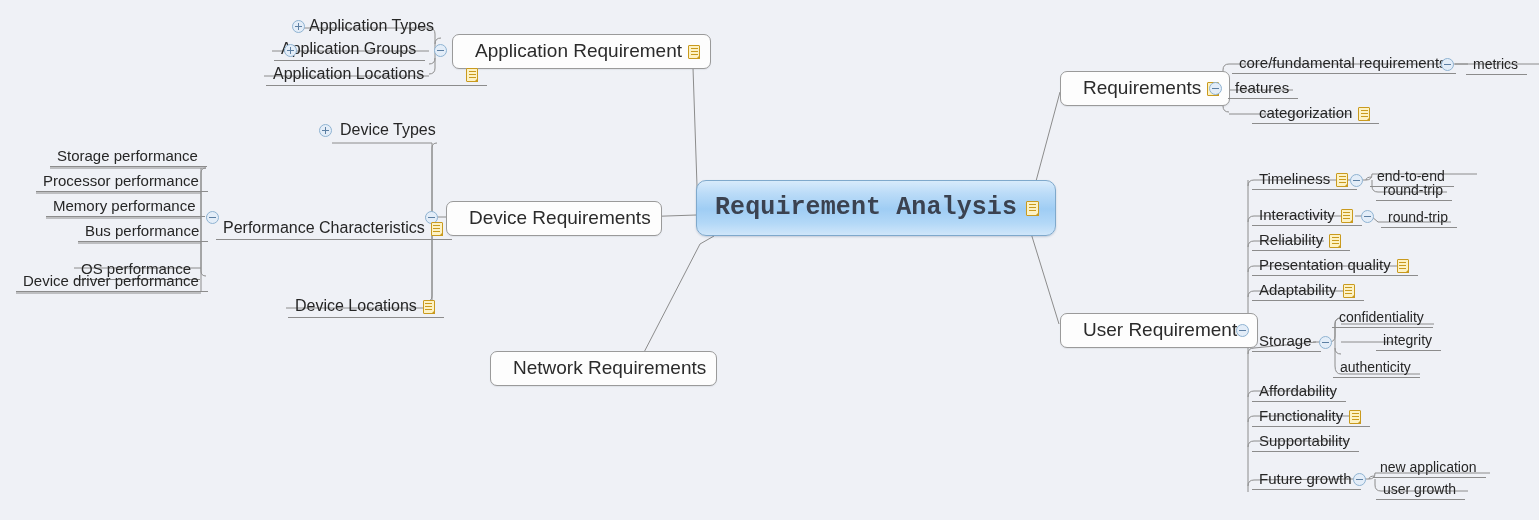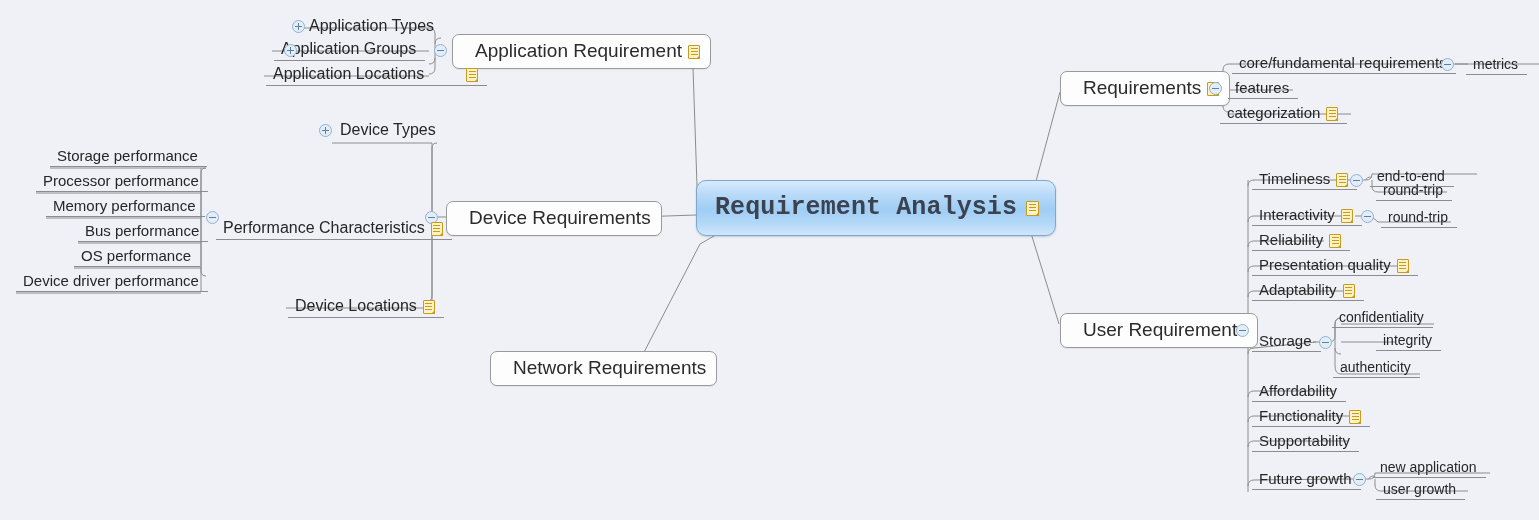--- a/index.html
+++ b/index.html
@@ -288,21 +288,21 @@
   </div>
   <div class="node under fs-l3" style="left:36px; top:171px;">
     <span class="lbl">Processor performance</span>
   </div>
   <div class="node under fs-l3" style="left:46px; top:196px;">
     <span class="lbl">Memory performance</span>
   </div>
   <div class="node under fs-l3" style="left:78px; top:221px;">
     <span class="lbl">Bus performance</span>
   </div>
-  <div class="node under fs-l3" style="left:74px; top:246px;text-align:right;">
+  <div class="node under fs-l3" style="left:74px; top:259px;text-align:right;">
     <span class="lbl">OS performance</span>
   </div>
   <div class="node under fs-l3" style="left:16px; top:271px;">
     <span class="lbl">Device driver performance</span>
   </div>
 
   <div class="node boxed fs-l1" style="left:490px; top:351px;">
     <span class="lbl">Network Requirements</span>
   </div>
 
@@ -318,21 +318,21 @@
   <div class="toggle" style="left:1441px; top:58px;"></div>
 
   <div class="node under fs-l4" style="left:1466px; top:55px;">
     <span class="lbl">metrics</span>
   </div>
 
   <div class="node under fs-l3" style="left:1228px; top:78px;">
     <span class="lbl">features</span>
   </div>
 
-  <div class="node under fs-l3" style="left:1220px; top:103px;">
+  <div class="node under fs-l3" style="left:1252px; top:103px;">
     <span class="lbl">categorization</span>
     <span class="note-icon"></span>
   </div>
 
   <div class="node boxed fs-l1" style="left:1060px; top:313px;">
     <span class="lbl">User Requirements</span>
   </div>
   <div class="toggle" style="left:1236px; top:324px;"></div>
 
   <div class="node under fs-l3" style="left:1252px; top:169px;">

